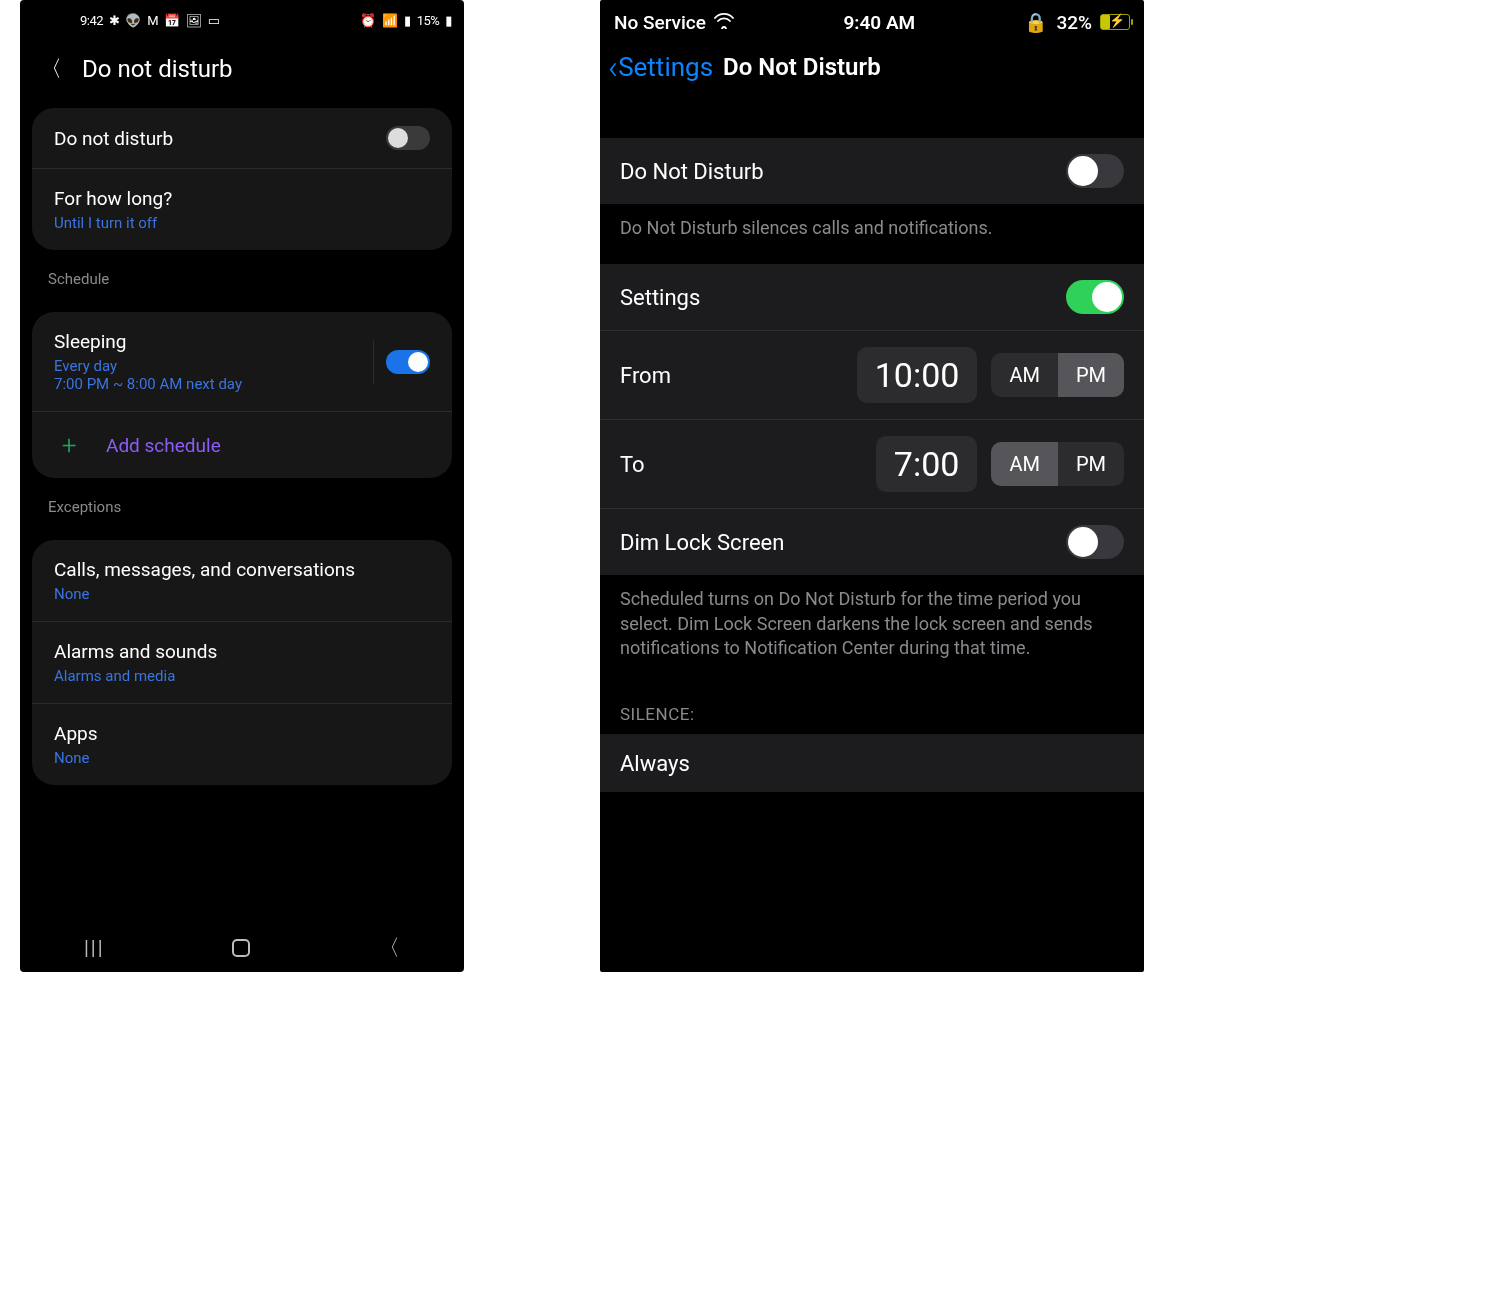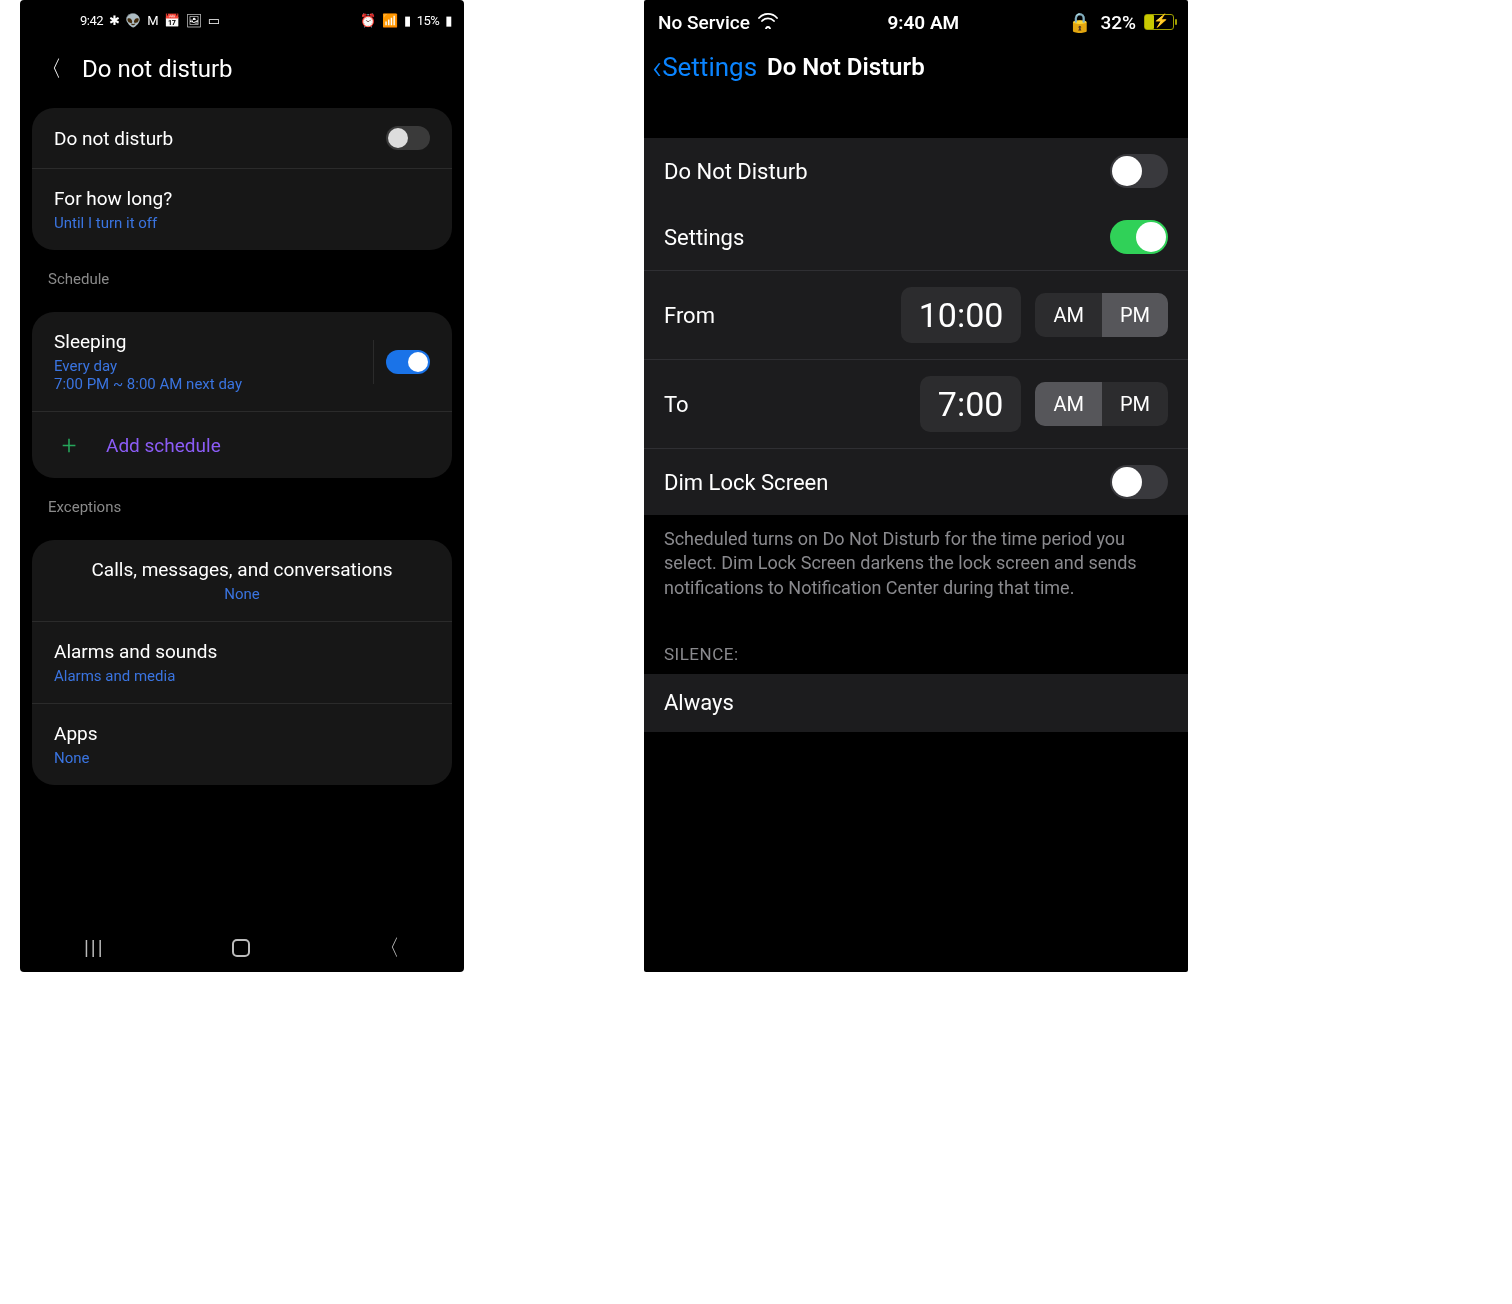--- a/index.html
+++ b/index.html
@@ -64,21 +64,21 @@
     position:absolute; bottom:0; left:0; right:0; height:48px;
     display:flex; justify-content:space-around; align-items:center;
     color:#bbb; font-size:20px;
   }
   .a-nav-home { width:18px; height:18px; border:2px solid #bbb; border-radius:5px; }
   .a-nav-back-sym { font-size:22px; }
 
   
   .ios {
     position:absolute;
-    left:644px; top:0;
+    left:600px; top:0;
     width:544px; height:972px;
     background:#000;
     color:#fff;
     font-size:22px;
     overflow:hidden;
     border-radius:2px;
   }
   .i-statusbar {
     display:flex; justify-content:space-between; align-items:center;
     height:44px; padding:0 14px; font-size:19px; font-weight:500;
@@ -190,21 +190,21 @@
     </div>
     <div class="a-add">
       <div class="a-plus">+</div>
       <div class="a-add-label">Add schedule</div>
     </div>
   </div>
 
   <div class="a-section-label">Exceptions</div>
 
   <div class="a-card">
-    <div class="a-row" style="display:block;text-align:center;">
+    <div class="a-row" style="display:block;">
       <div class="a-row-title">Calls, messages, and conversations</div>
       <div class="a-row-sub">None</div>
     </div>
     <div class="a-row" style="display:block;">
       <div class="a-row-title">Alarms and sounds</div>
       <div class="a-row-sub">Alarms and media</div>
     </div>
     <div class="a-row" style="display:block;">
       <div class="a-row-title">Apps</div>
       <div class="a-row-sub">None</div>
@@ -250,20 +250,21 @@
   <div class="i-spacer"></div>
 
   <div class="i-group">
     <div class="i-row">
       <div class="i-row-label">Do Not Disturb</div>
       <div class="i-toggle">
           <div class="knob"></div>
         </div>
     </div>
   </div>
+  <div class="i-footer">Do Not Disturb silences calls and notifications.</div>
 
   <div class="i-group">
     <div class="i-row">
       <div class="i-row-label">Settings</div>
       <div class="i-toggle on">
           <div class="knob"></div>
         </div>
     </div>
     <div class="i-row">
       <div class="i-row-label">From</div>

